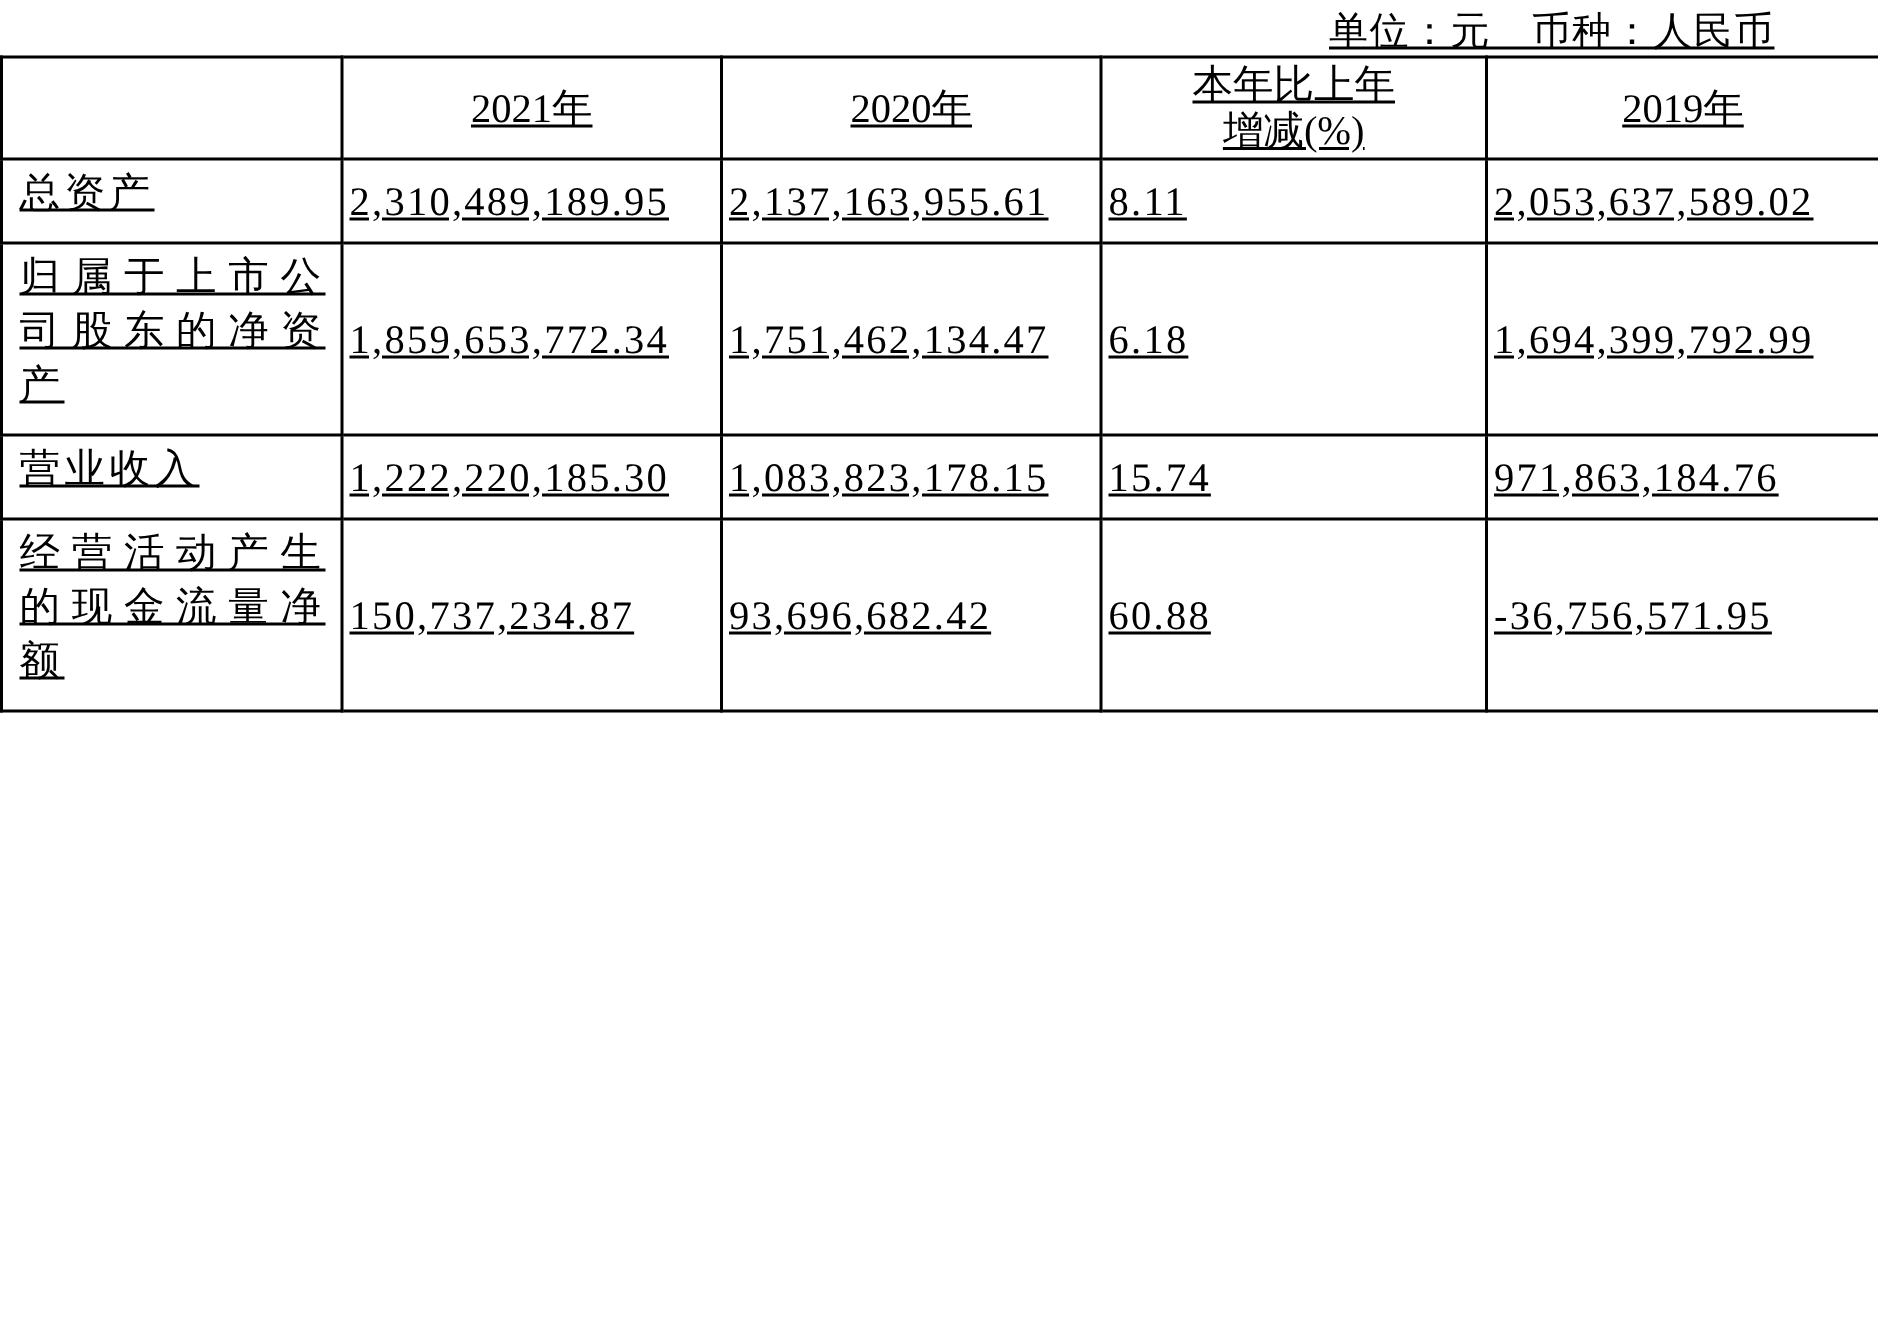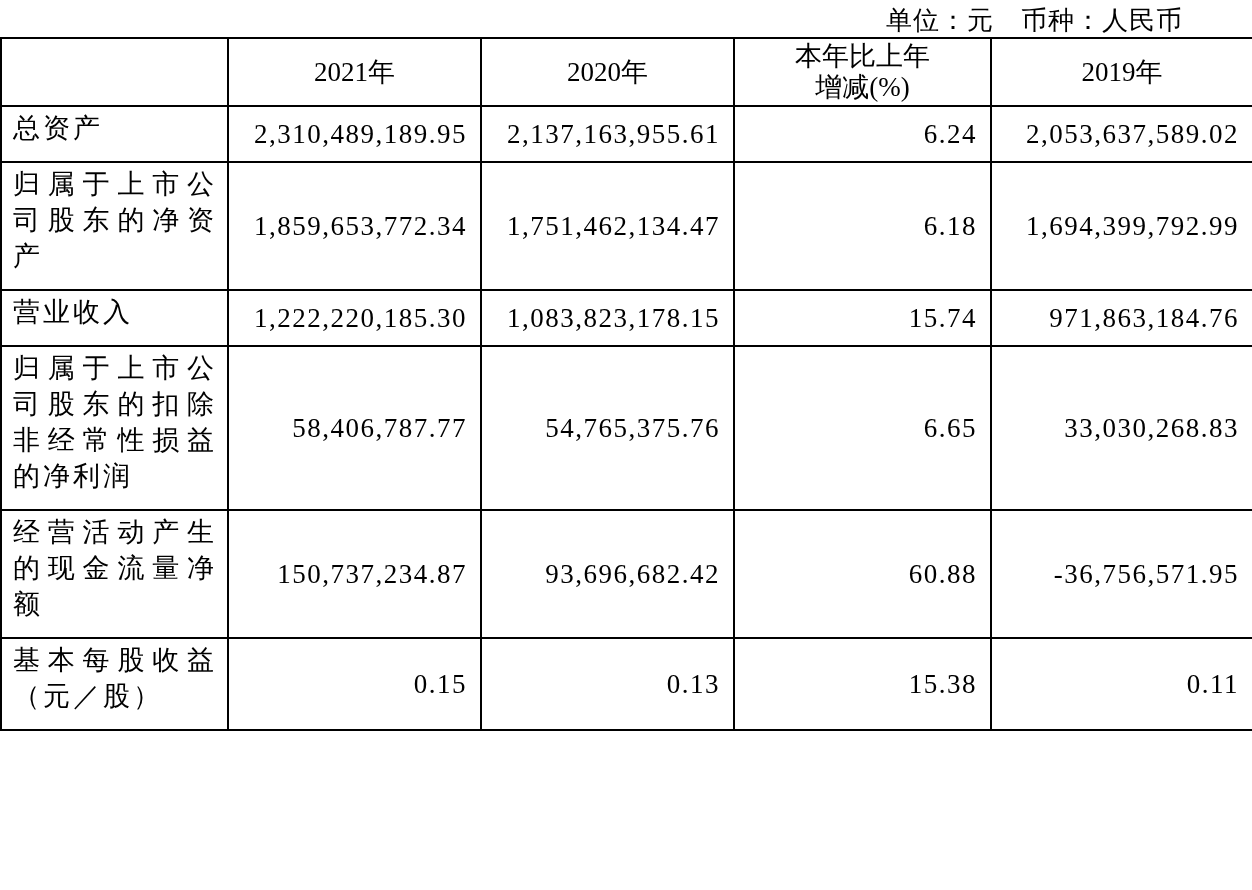--- a/index.html
+++ b/index.html
@@ -7,20 +7,21 @@
     padding: 0;
     background: #ffffff;
     color: #000000;
     font-family: "Liberation Serif", "DejaVu Serif", serif;
   }
   .page {
     width: 1252px;
     height: 890px;
     background: #ffffff;
     overflow: hidden;
+    text-decoration: underline;
   }
   .unit-note {
     height: 37px;
     box-sizing: border-box;
     padding: 3px 69px 0 0;
     text-align: right;
     font-size: 26px;
     white-space: pre;
     letter-spacing: 1px;
   }
@@ -48,21 +49,21 @@
     padding: 2px 4px;
   }
   th.row-label {
     text-align: justify;
     text-justify: inter-character;
     letter-spacing: 3px;
     line-height: 36px;
     padding: 3px 10px 15px 11px;
   }
   td.num {
-    text-align: right;
+    text-align: left;
     padding: 2px 13px 2px 4px;
     letter-spacing: 1.5px;
     white-space: nowrap;
   }
   tr.hdr    { height: 66px; }
   tr.rh45   { height: 45px; }
   tr.rh107  { height: 107px; }
   tr.rh44   { height: 44px; }
   tr.rh105  { height: 105px; }
   tr.rh147  { height: 147px; }
@@ -94,55 +95,41 @@
           <div>增减(%)</div>
         </th>
         <th class="col-head">2019年</th>
       </tr>
     </thead>
     <tbody>
       <tr class="rh45">
         <th class="row-label">总资产</th>
         <td class="num">2,310,489,189.95</td>
         <td class="num">2,137,163,955.61</td>
-        <td class="num">6.24</td>
+        <td class="num">8.11</td>
         <td class="num">2,053,637,589.02</td>
       </tr>
       <tr class="rh107">
         <th class="row-label">归属于上市公司股东的净资产</th>
         <td class="num">1,859,653,772.34</td>
         <td class="num">1,751,462,134.47</td>
         <td class="num">6.18</td>
         <td class="num">1,694,399,792.99</td>
       </tr>
       <tr class="rh44">
         <th class="row-label">营业收入</th>
         <td class="num">1,222,220,185.30</td>
         <td class="num">1,083,823,178.15</td>
         <td class="num">15.74</td>
         <td class="num">971,863,184.76</td>
       </tr>
-      <tr class="rh147">
-        <th class="row-label">归属于上市公司股东的扣除非经常性损益的净利润</th>
-        <td class="num">58,406,787.77</td>
-        <td class="num">54,765,375.76</td>
-        <td class="num">6.65</td>
-        <td class="num">33,030,268.83</td>
-      </tr>
       <tr class="rh107">
         <th class="row-label">经营活动产生的现金流量净额</th>
         <td class="num">150,737,234.87</td>
         <td class="num">93,696,682.42</td>
         <td class="num">60.88</td>
         <td class="num">-36,756,571.95</td>
-      </tr>
-      <tr class="rh73">
-        <th class="row-label">基本每股收益（元／股）</th>
-        <td class="num">0.15</td>
-        <td class="num">0.13</td>
-        <td class="num">15.38</td>
-        <td class="num">0.11</td>
       </tr>
 
     </tbody>
   </table>
 
 </div>
 
 </body></html>

